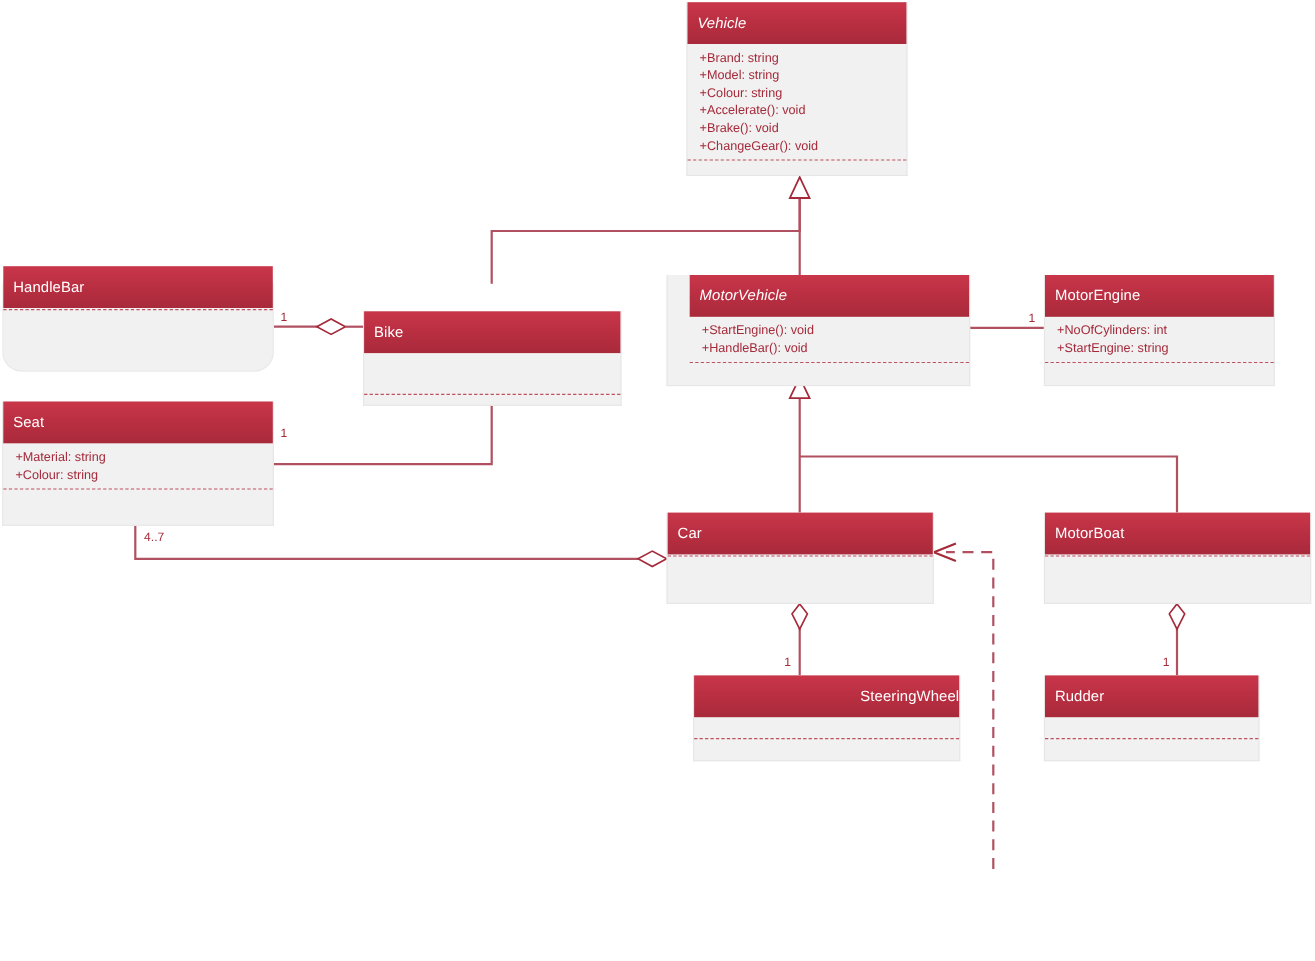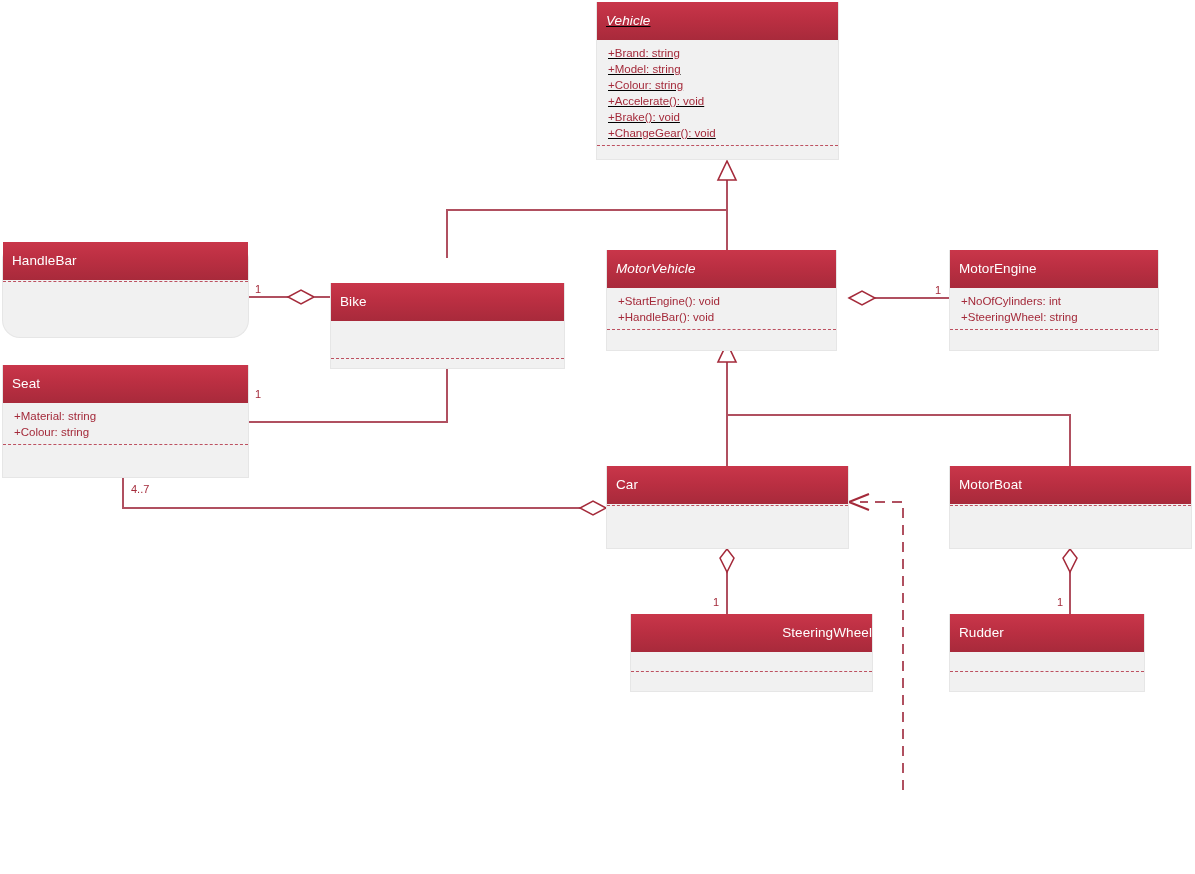--- a/index.html
+++ b/index.html
@@ -143,49 +143,49 @@
       <path d="M 1070 549 L 1077 558 L 1070 572 L 1063 558 Z" stroke="#a42a3a" stroke-width="1.5" fill="#ffffff"></path>
     </g>
 
      Car dependency (dashed, open arrow) --&gt;
     <g>
       <path d="M 903 790 L 903 502 L 860 502" stroke="#b05060" stroke-width="2" fill="none" stroke-dasharray="10 7"></path>
       <path d="M 849 502 L 869 494 M 849 502 L 869 510" stroke="#a42a3a" stroke-width="2" fill="none"></path>
     </g>
   </svg>
 
-  <div class="uml-class" style="left:596px; top:2px; width:243px; height:158px;text-decoration:underline;">
+  <div class="uml-class" style="left:624px; top:2px; width:201px; height:158px;">
     <div class="uml-header italic">Vehicle</div>
     <div class="uml-section">
       <div class="member">+Brand: string</div>
       <div class="member">+Model: string</div>
       <div class="member">+Colour: string</div>
       <div class="member">+Accelerate(): void</div>
       <div class="member">+Brake(): void</div>
       <div class="member">+ChangeGear(): void</div>
     </div>
     <div class="uml-divider"></div>
     <div class="uml-footer" style="height:10px;"></div>
   </div>
 
-  <div class="uml-class" style="left:606px; top:250px; width:231px; height:101px;">
+  <div class="uml-class" style="left:606px; top:250px; width:276px; height:101px;padding-left:20px;">
     <div class="uml-header italic">MotorVehicle</div>
     <div class="uml-section">
       <div class="member">+StartEngine(): void</div>
       <div class="member">+HandleBar(): void</div>
     </div>
     <div class="uml-divider"></div>
     <div class="uml-footer" style="height:22px;"></div>
   </div>
 
   <div class="uml-class" style="left:949px; top:250px; width:210px; height:101px;">
     <div class="uml-header">MotorEngine</div>
     <div class="uml-section">
       <div class="member">+NoOfCylinders: int</div>
-      <div class="member">+SteeringWheel: string</div>
+      <div class="member">+StartEngine: string</div>
     </div>
     <div class="uml-divider"></div>
     <div class="uml-footer" style="height:22px;"></div>
   </div>
 
   <div class="uml-class" style="left:2px; top:242px; width:247px; height:96px;border-radius:18px;">
     <div class="uml-header">HandleBar</div>
     <div class="uml-section" style="height:1px; padding:0;"></div>
     <div class="uml-divider"></div>
     <div class="uml-footer" style="height:43px;"></div>

